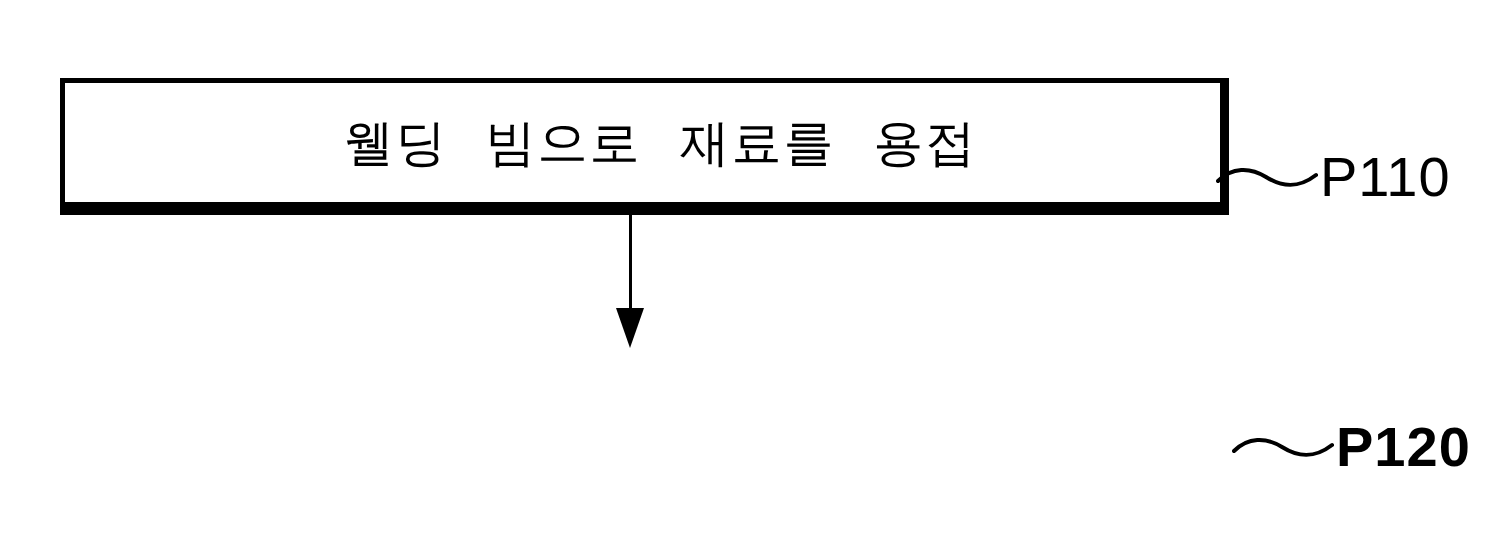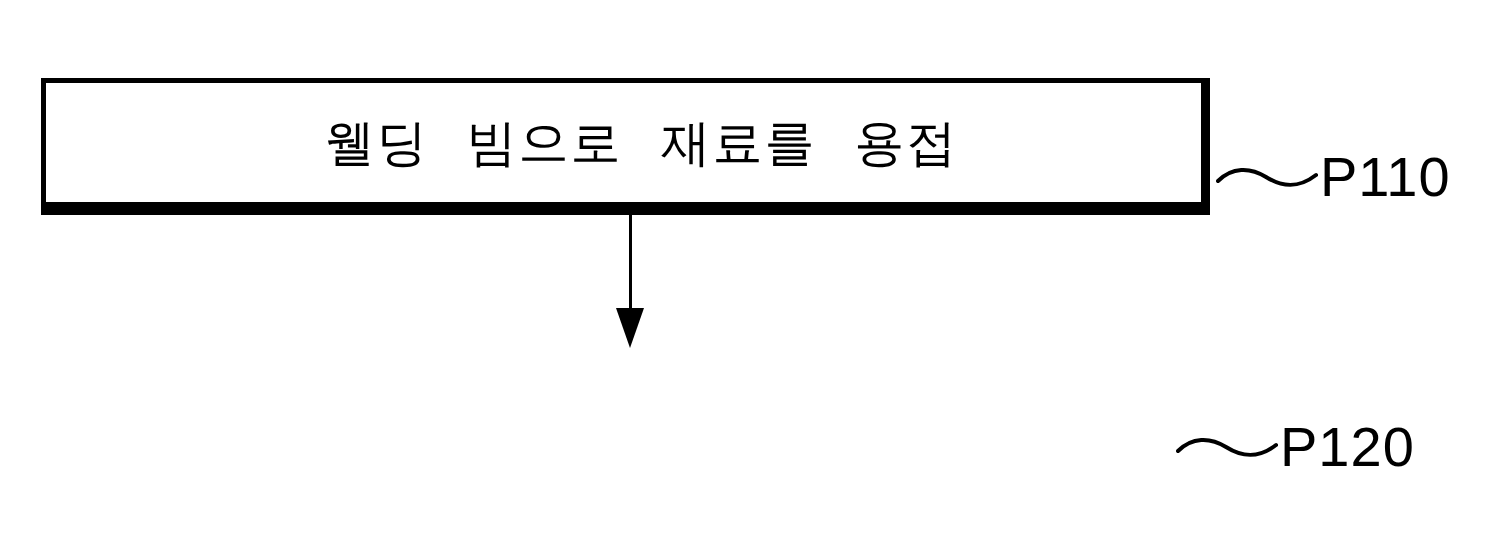--- a/index.html
+++ b/index.html
@@ -10,21 +10,21 @@
   }
   .canvas {
     position: relative;
     width: 1494px;
     height: 541px;
     background: #ffffff;
     overflow: hidden;
   }
   .step-box {
     position: absolute;
-    left: 41px;
+    left: 60px;
     width: 1169px;
     height: 137px;
     box-sizing: border-box;
     background: #ffffff;
     border: 5px solid #000000;
     border-right-width: 9px;
     border-bottom-width: 13px;
     display: flex;
     align-items: center;
     justify-content: center;
@@ -58,21 +58,21 @@
     border-right: 14px solid transparent;
     border-top: 40px solid #000000;
   }
   .ref {
     position: absolute;
     display: flex;
     align-items: center;
     margin-top: 31px;
   }
   .ref.p110 { left: 1216px; top: 112px; }
-  .ref.p120 { left: 1176px; top: 382px; }
+  .ref.p120 { left: 1232px; top: 382px; font-weight: bold; }
   .ref svg { display: block; }
   .ref-label {
     font-size: 56px;
     color: #000000;
     line-height: 1;
     margin-left: 2px;
     letter-spacing: 1px;
     white-space: nowrap;
   }
 </style>

